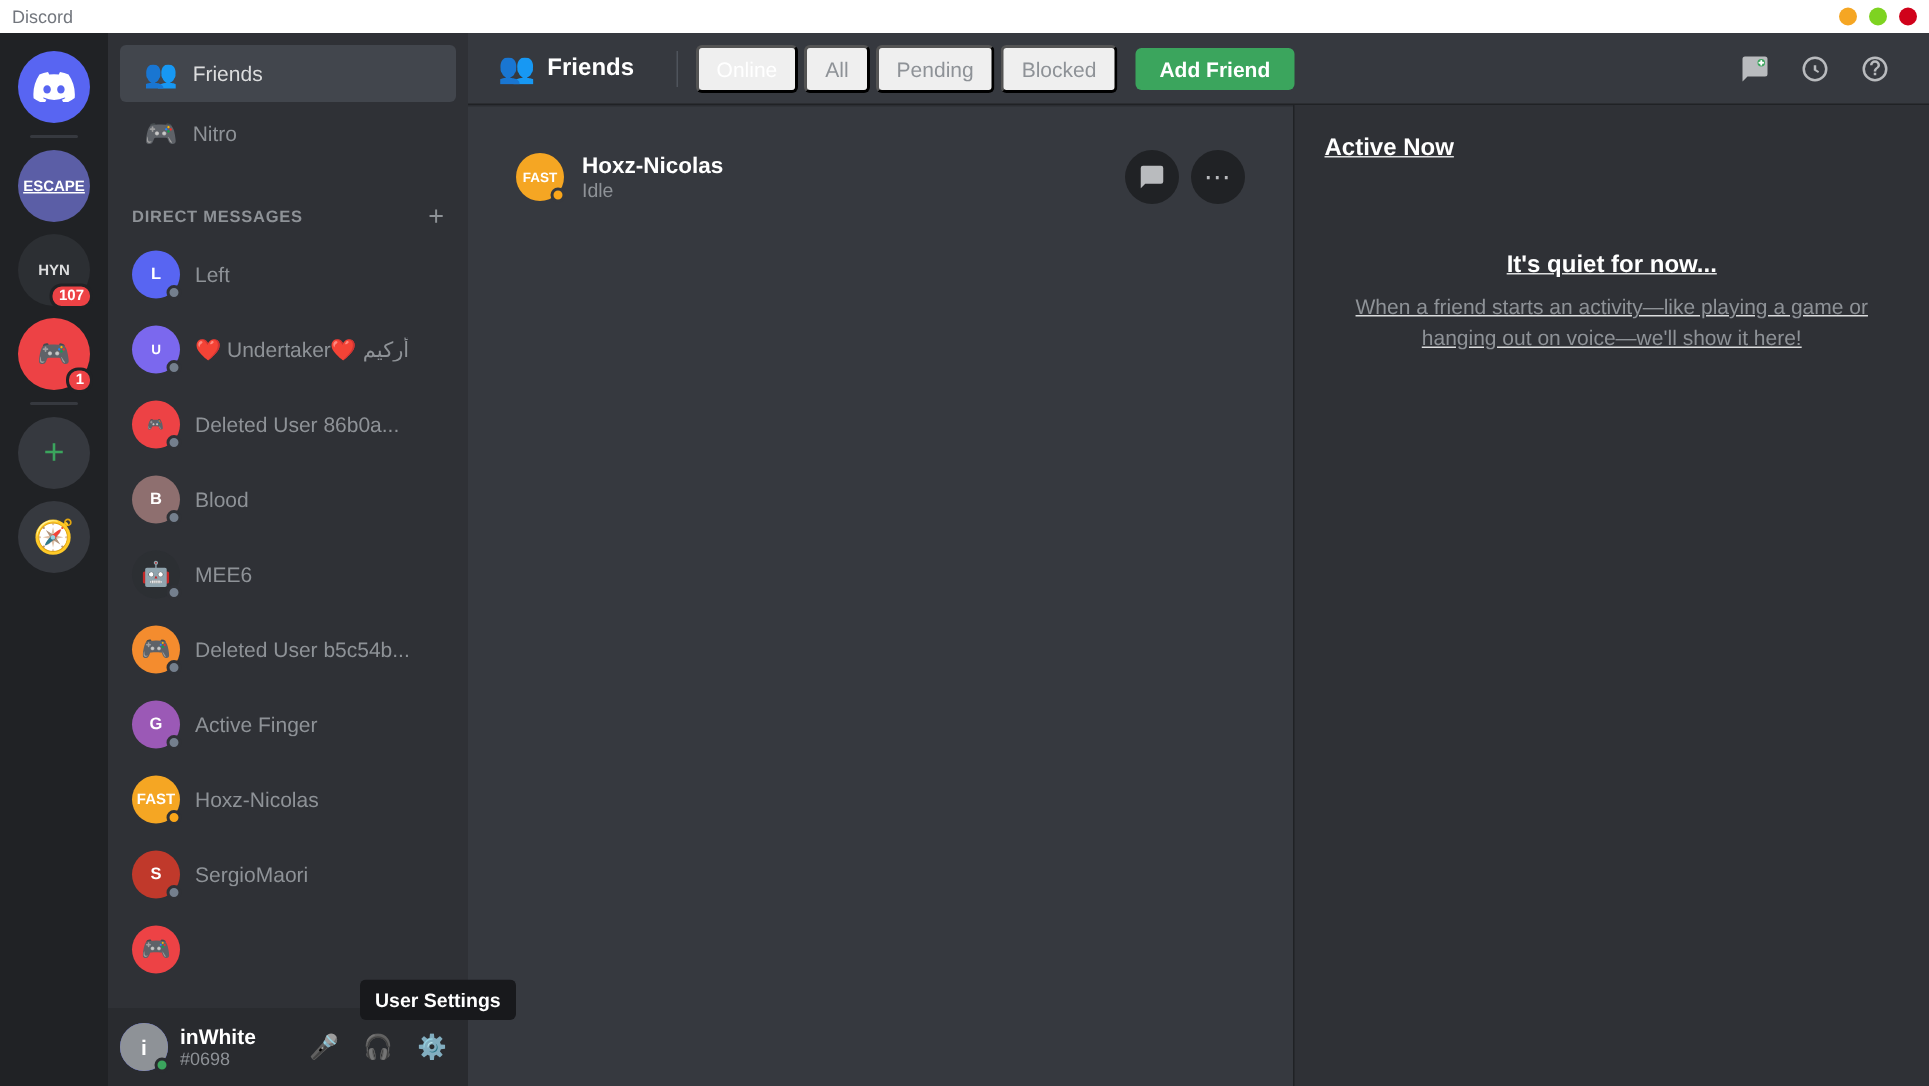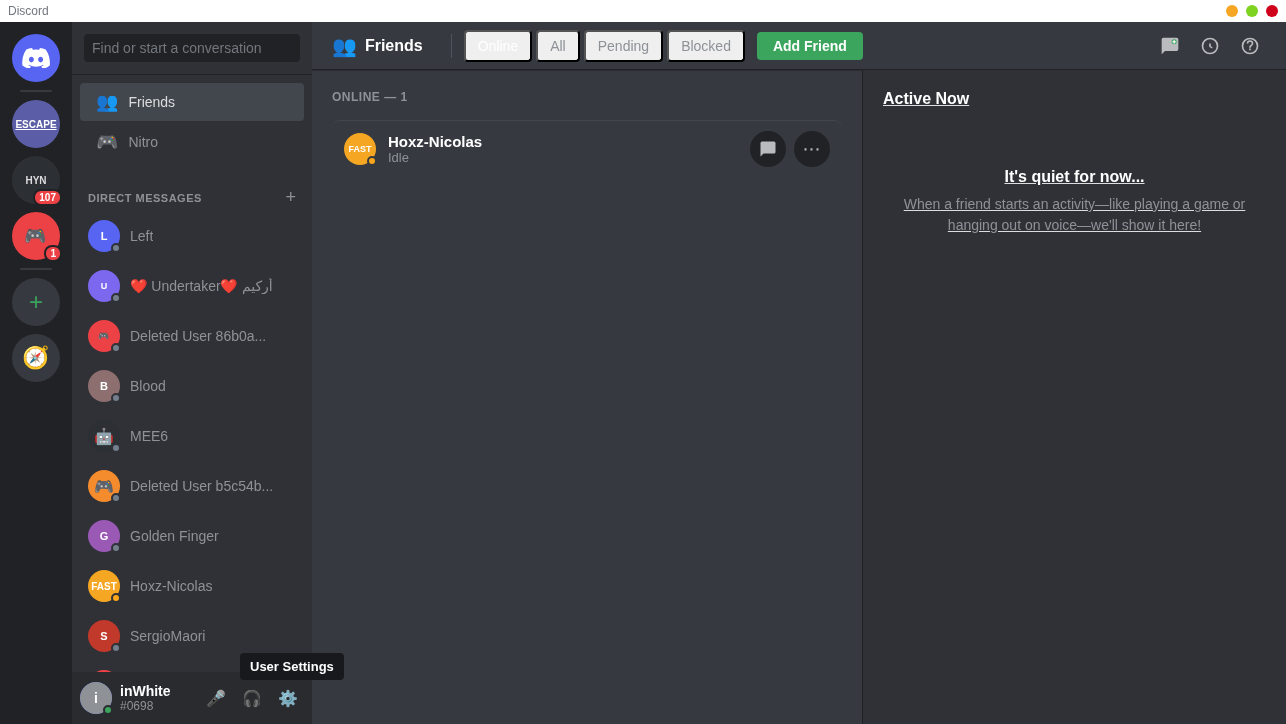--- a/index.html
+++ b/index.html
@@ -149,23 +149,20 @@
       <span style="font-size:24px; color:#3ba55d; font-weight:300; line-height:1;">+</span>
     </div>
 
     <div class="server-icon discover">
       <span style="font-size:22px;">🧭</span>
     </div>
   </div>
 
   <div class="dm-sidebar">
 
-    <div class="dm-search">
-      <input type="text" placeholder="Find or start a conversation" style="">
-    </div>
 
     <div class="dm-nav">
       <div class="dm-nav-item active">
         <span class="nav-icon">👥</span>
         <span>Friends</span>
       </div>
       <div class="dm-nav-item">
         <span class="nav-icon">🎮</span>
         <span>Nitro</span>
       </div>
@@ -224,21 +221,21 @@
           <div class="status-dot offline"></div>
         </div>
         <span class="dm-item-name">Deleted User b5c54b...</span>
       </div>
 
       <div class="dm-item">
         <div class="dm-item-avatar">
           <div class="dm-item-avatar-circle" style="background:#9b59b6; color:white;">G</div>
           <div class="status-dot offline"></div>
         </div>
-        <span class="dm-item-name">Golden Finger</span>
+        <span class="dm-item-name">Active Finger</span>
       </div>
 
       <div class="dm-item">
         <div class="dm-item-avatar">
           <div class="dm-item-avatar-circle" style="background:#f5a623; color:white; font-size:10px; font-weight:800;">FAST</div>
           <div class="status-dot idle"></div>
         </div>
         <span class="dm-item-name">Hoxz-Nicolas</span>
       </div>
 
@@ -313,21 +310,20 @@
           <svg width="20" height="20" viewBox="0 0 24 24" fill="#b9bbbe" xmlns="http://www.w3.org/2000/svg">
             <path d="M12 2a10 10 0 1 0 0 20A10 10 0 0 0 12 2zm0 18a8 8 0 1 1 0-16 8 8 0 0 1 0 16zm-1-5h2v2h-2zm1-10a4 4 0 0 0-4 4h2a2 2 0 0 1 4 0c0 2-3 1.75-3 5h2c0-2.25 3-2.5 3-5a4 4 0 0 0-4-4z"></path>
           </svg>
         </button>
       </div>
     </div>
 
     <div class="friends-area">
 
       <div class="friends-list">
-        <div class="online-header">ONLINE — 1</div>
 
         <div class="friend-row">
           <div class="friend-avatar">
             <div style="width:32px; height:32px; border-radius:50%; background:#f5a623; display:flex; align-items:center; justify-content:center; color:white; font-size:9px; font-weight:800;">FAST</div>
             <div class="status-dot idle" style="border-color:#36393f;"></div>
           </div>
           <div class="friend-info">
             <div class="friend-name">Hoxz-Nicolas</div>
             <div class="friend-status">Idle</div>
           </div>

